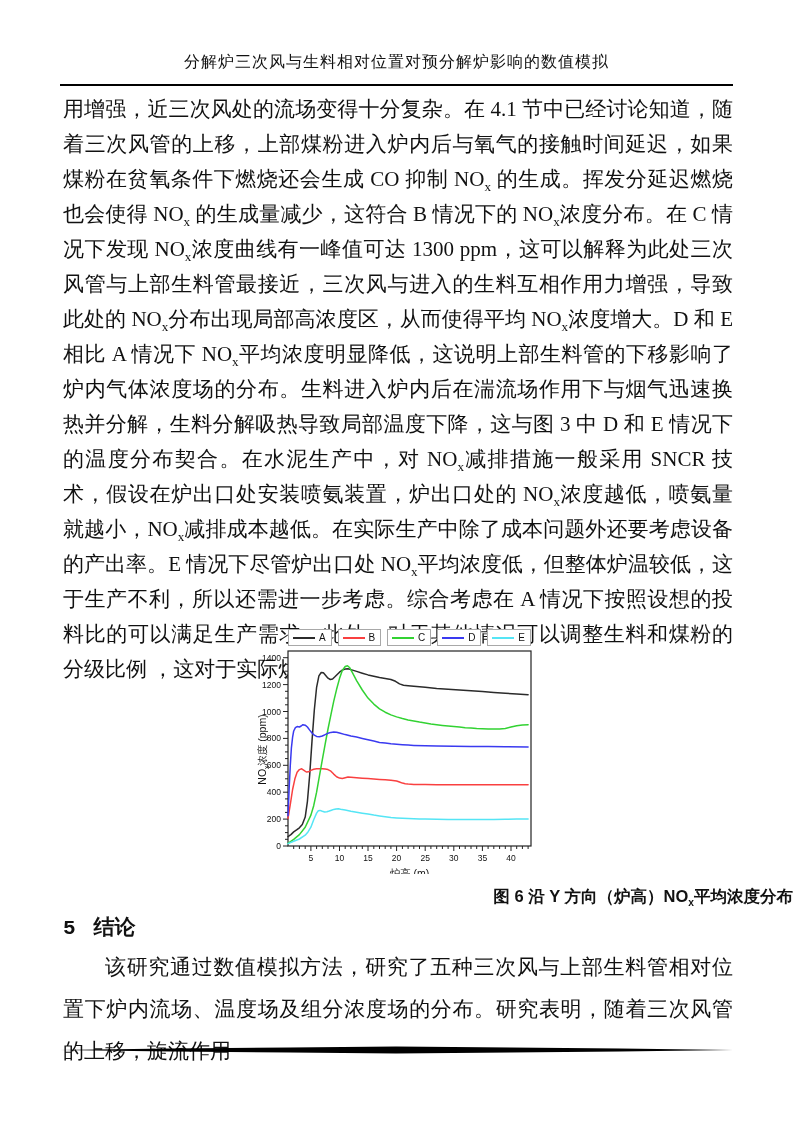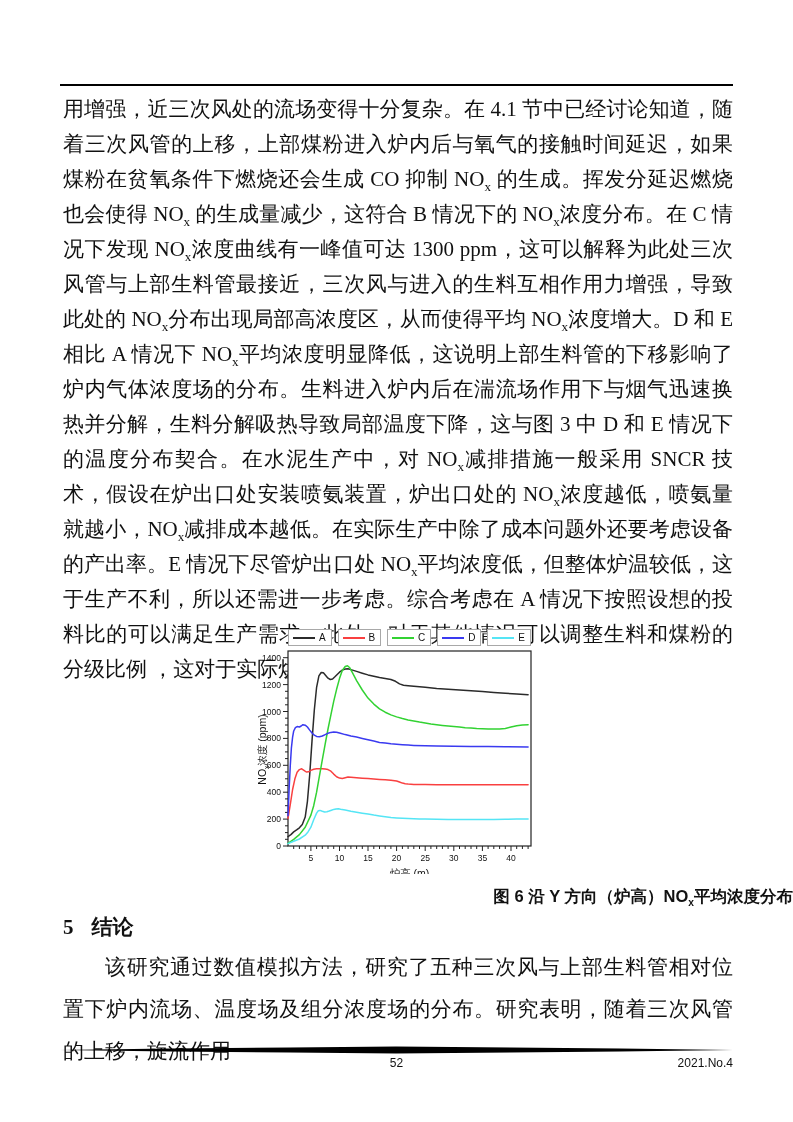--- a/index.html
+++ b/index.html
@@ -28,34 +28,35 @@
               text-align:center;transform:rotate(-90deg);
               font-family:"Liberation Sans","DejaVu Sans",sans-serif;font-size:10.5px;color:#111;}
   #chart-svg{display:block;}
   #chart-svg text{font-family:"Liberation Sans","DejaVu Sans",sans-serif;}
 
   .fig-caption{position:absolute;top:886px;left:0;width:793px;text-align:right;
                font-weight:bold;font-size:16.5px;
                font-family:"Liberation Sans","DejaVu Sans",sans-serif;}
 
   .section-heading{position:absolute;top:913px;left:63px;font-weight:bold;font-size:21px;
-                   font-family:Liberation Serif, serif;}
+                   font-family:Liberation Mono, monospace;}
   .section-heading .num{margin-right:18px;}
 
   .footer-rule{position:absolute;top:1046px;left:60px;width:673px;height:8px;}
   .footer-text{position:absolute;top:1056px;left:60px;width:673px;height:16px;
                font-family:"Liberation Sans","DejaVu Sans",sans-serif;font-size:12px;color:#111;}
   .footer-page{position:absolute;left:0;width:100%;text-align:center;top:0;}
   .footer-issue{position:absolute;right:0;top:0;}
 </style>
 </head>
 <body>
 
 <div class="page">
 
+  <div class="running-head">分解炉三次风与生料相对位置对预分解炉影响的数值模拟</div>
   <div class="header-rule"></div>
 
   <div class="para para1">用增强，近三次风处的流场变得十分复杂。在 4.1 节中已经讨论知道，随着三次风管的上移，上部煤粉进入炉内后与氧气的接触时间延迟，如果煤粉在贫氧条件下燃烧还会生成 CO 抑制 NO<sub>x</sub> 的生成。挥发分延迟燃烧也会使得 NO<sub>x</sub> 的生成量减少，这符合 B 情况下的 NO<sub>x</sub>浓度分布。在 C 情况下发现 NO<sub>x</sub>浓度曲线有一峰值可达 1300 ppm，这可以解释为此处三次风管与上部生料管最接近，三次风与进入的生料互相作用力增强，导致此处的 NO<sub>x</sub>分布出现局部高浓度区，从而使得平均 NO<sub>x</sub>浓度增大。D 和 E 相比 A 情况下 NO<sub>x</sub>平均浓度明显降低，这说明上部生料管的下移影响了炉内气体浓度场的分布。生料进入炉内后在湍流场作用下与烟气迅速换热并分解，生料分解吸热导致局部温度下降，这与图 3 中 D 和 E 情况下的温度分布契合。在水泥生产中，对 NO<sub>x</sub>减排措施一般采用 SNCR 技术，假设在炉出口处安装喷氨装置，炉出口处的 NO<sub>x</sub>浓度越低，喷氨量就越小，NO<sub>x</sub>减排成本越低。在实际生产中除了成本问题外还要考虑设备的产出率。E 情况下尽管炉出口处 NO<sub>x</sub>平均浓度低，但整体炉温较低，这于生产不利，所以还需进一步考虑。综合考虑在 A 情况下按照设想的投料比的可以满足生产需求。此外，对于其他情况可以调整生料和煤粉的分级比例 ，这对于实际炉型的改造有重要意义。</div>
 
   <div class="figure">
     <div class="chart-legend" id="chart-legend">
         <div class="legend-box">
           <span class="legend-line" style="background: rgb(43, 43, 43);"></span>
           <span>A</span>
         </div>
@@ -179,18 +180,14 @@
 
   <div class="section-heading">
     <span class="num">5</span><span>结论</span>
   </div>
 
   <div class="para para2">该研究通过数值模拟方法，研究了五种三次风与上部生料管相对位置下炉内流场、温度场及组分浓度场的分布。研究表明，随着三次风管的上移，旋流作用</div>
 
   <svg class="footer-rule" viewBox="0 0 673 8" preserveAspectRatio="none">
     <polygon points="0,4 110,2.6 230,1.4 336,0.6 450,1.4 560,2.6 673,4 560,5.4 450,6.6 336,7.4 230,6.6 110,5.4" fill="#000"></polygon>
   </svg>
-  <div class="footer-text">
-    <span class="footer-page">52</span>
-    <span class="footer-issue">2021.No.4</span>
-  </div>
 
 </div>
 
 </body></html>

